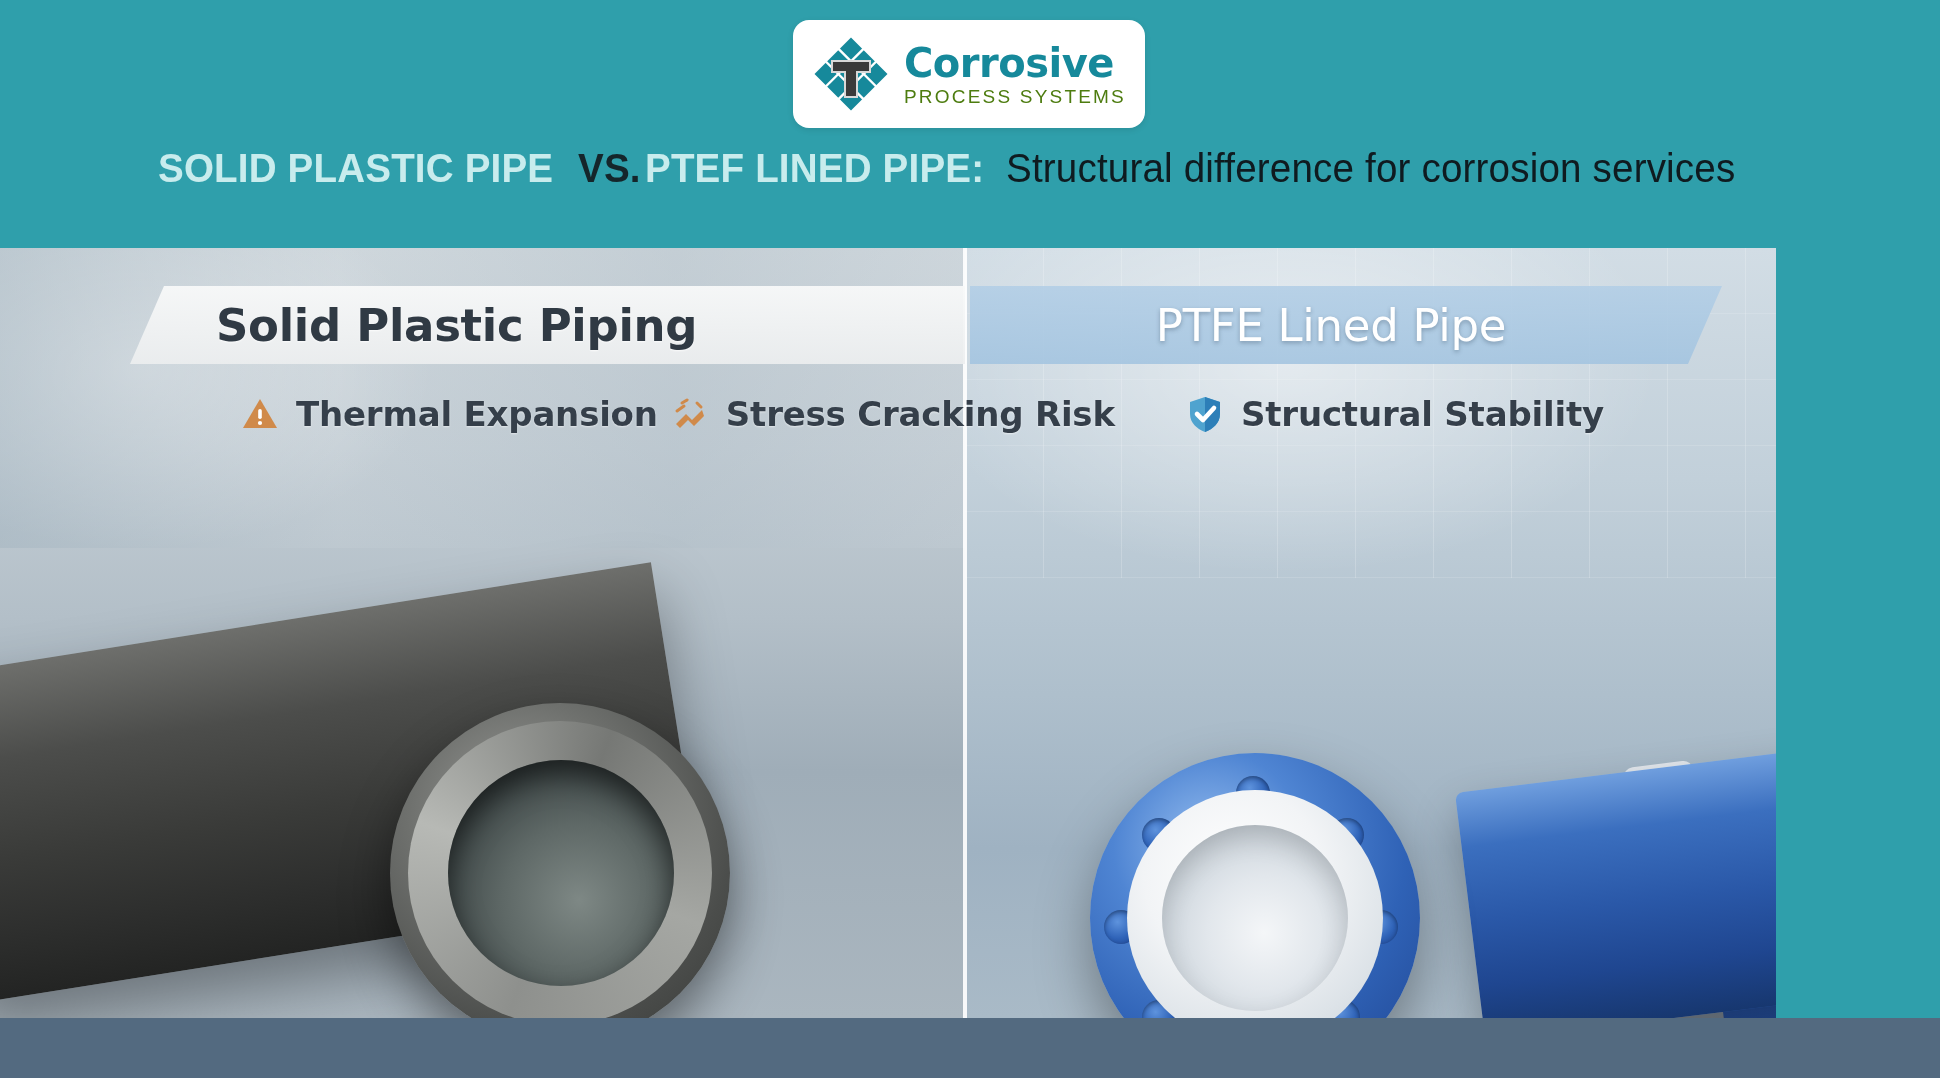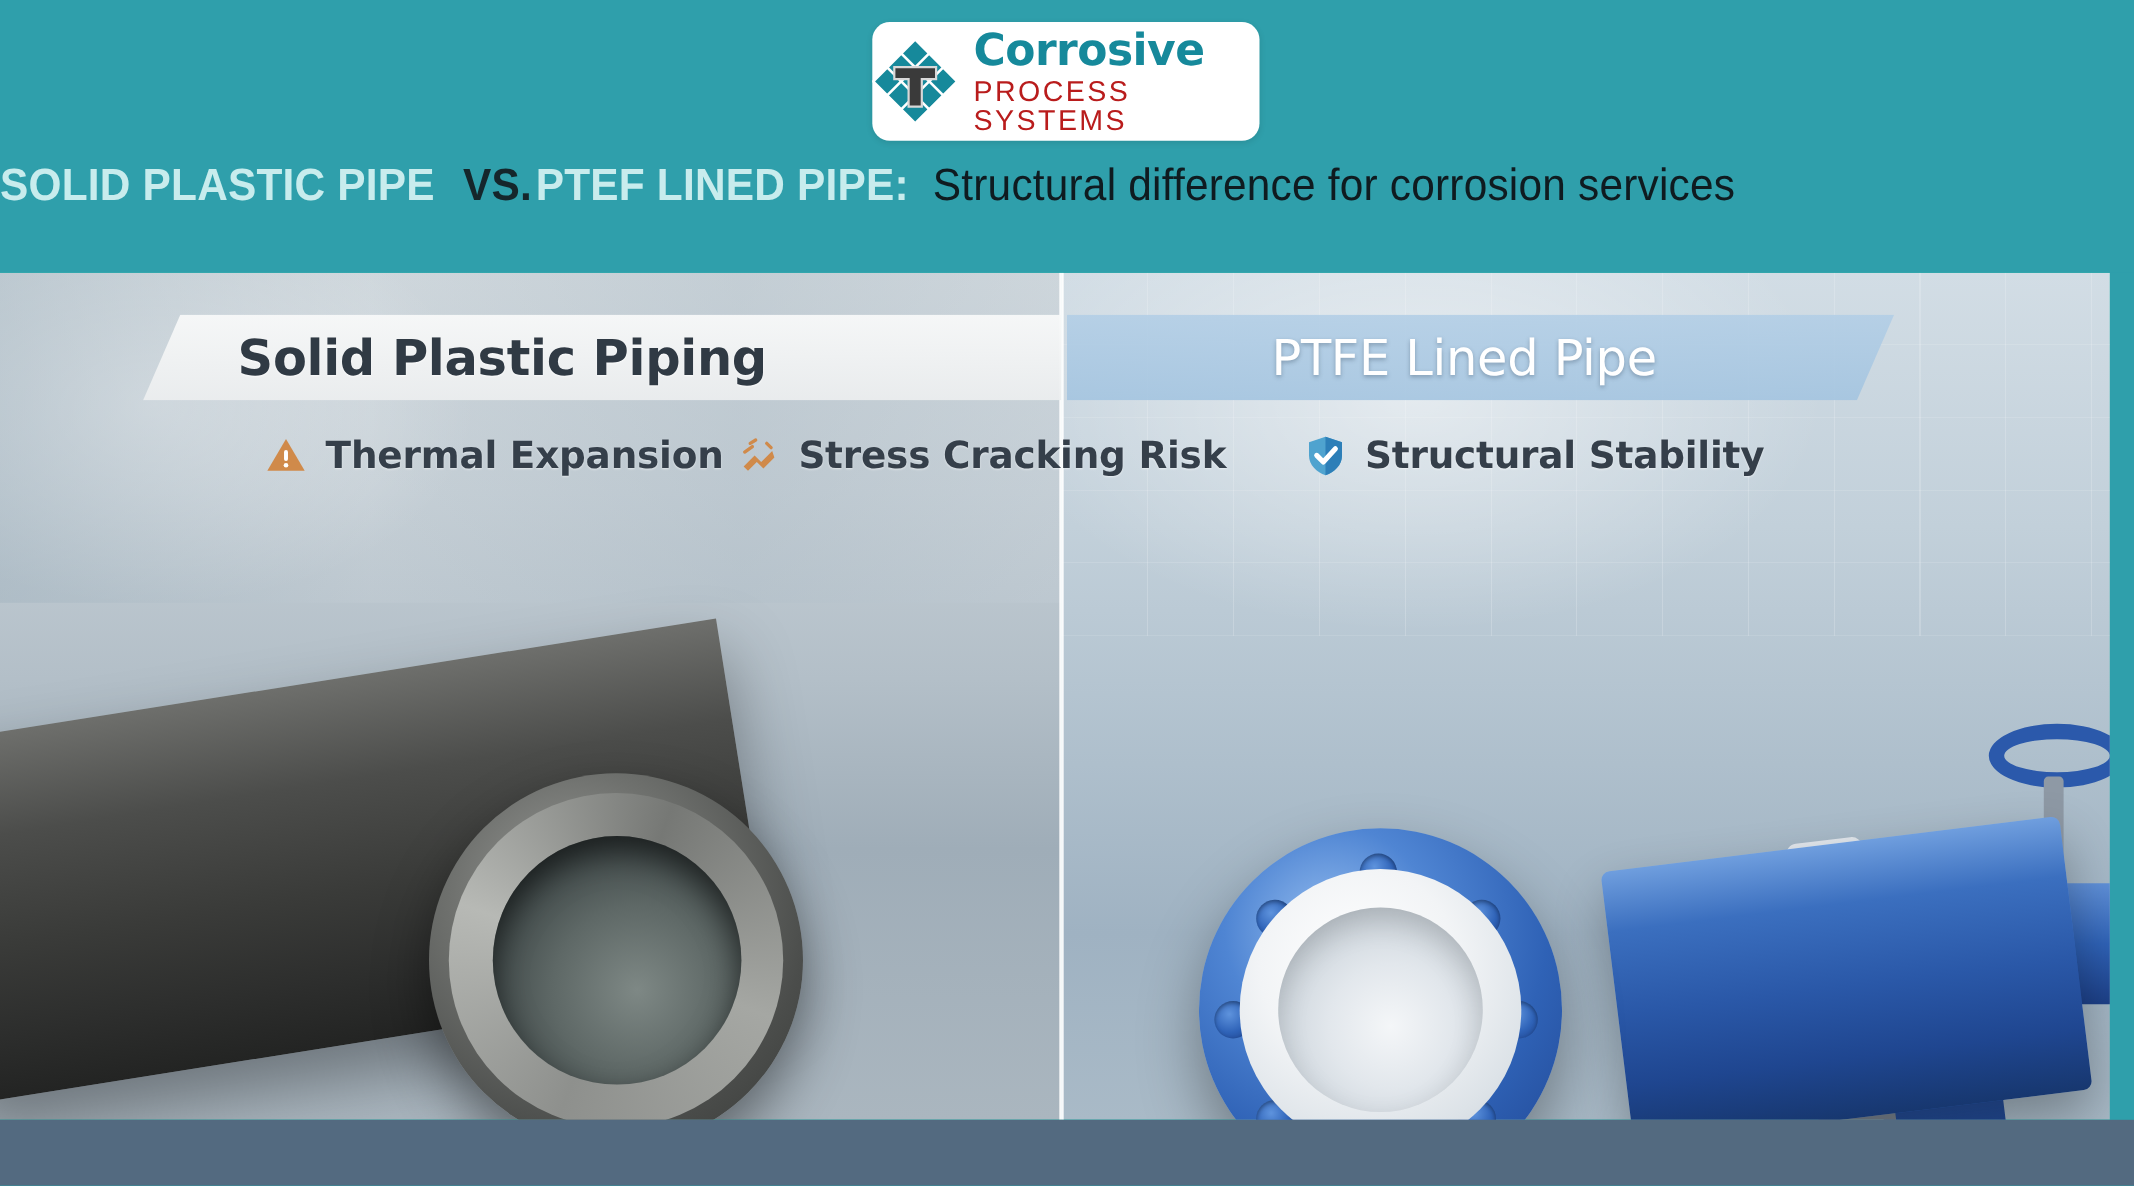--- a/index.html
+++ b/index.html
@@ -22,48 +22,48 @@
     box-shadow:0 2px 6px rgba(0,0,0,.10);
   }
   .logo-inner{display:flex;align-items:center;gap:14px;}
   .logo-mark{width:78px;height:78px;position:relative;flex:0 0 auto;}
   .logo-words{display:flex;flex-direction:column;align-items:flex-start;line-height:1;}
   .logo-word1{
     font-size:40px;font-weight:bold;color:#16899b;letter-spacing:-.5px;
     font-family:"DejaVu Sans",sans-serif;
   }
   .logo-word2{
-    font-size:26px;font-weight:normal;color:#b91c1c;letter-spacing:2.2px;
+    font-size:19px;font-weight:normal;color:#4d7c0f;letter-spacing:2.2px;
     margin-top:4px;font-family:"Liberation Sans",sans-serif;
   }
   .headline{
     position:absolute;left:0;top:128px;width:1940px;height:80px;
-    display:flex;align-items:center;justify-content:flex-start;
+    display:flex;align-items:center;justify-content:center;
     white-space:nowrap;
   }
   .hl-strong{
     font-family:"Liberation Sans Narrow","Liberation Sans",sans-serif;
     font-size:41px;font-weight:bold;color:#c8eced;letter-spacing:.2px;
     transform:scaleX(.94);transform-origin:left center;
   }
   .hl-vs{
     font-family:"Liberation Sans Narrow","Liberation Sans",sans-serif;
     font-size:41px;font-weight:bold;color:#15262b;letter-spacing:.2px;
     transform:scaleX(.94);transform-origin:left center;
   }
   .hl-light{
     font-family:"Liberation Sans Narrow","Liberation Sans",sans-serif;
     font-size:41px;font-weight:normal;color:#0f1b20;letter-spacing:.2px;
     transform:scaleX(.94);transform-origin:left center;
   }
 
   
   .hero{
-    position:absolute;left:0;top:248px;width:1918px;height:770px;overflow:hidden;
-    background:#14b8a6;
+    position:absolute;left:0;top:248px;width:1776px;height:770px;overflow:hidden;
+    background:#0ea5e9;
   }
   
   .hero-left{
     position:absolute;left:0;top:0;width:965px;height:770px;
     background:
       radial-gradient(ellipse 420px 260px at 140px 120px, rgba(255,255,255,.45), rgba(255,255,255,0) 70%),
       linear-gradient(180deg,#cfd7dc 0%,#c3cdd4 26%,#b3bfc8 48%,#9fadb8 68%,#aab6bf 100%);
   }
   .hero-left-blur{
     position:absolute;left:0;top:0;width:965px;height:300px;

